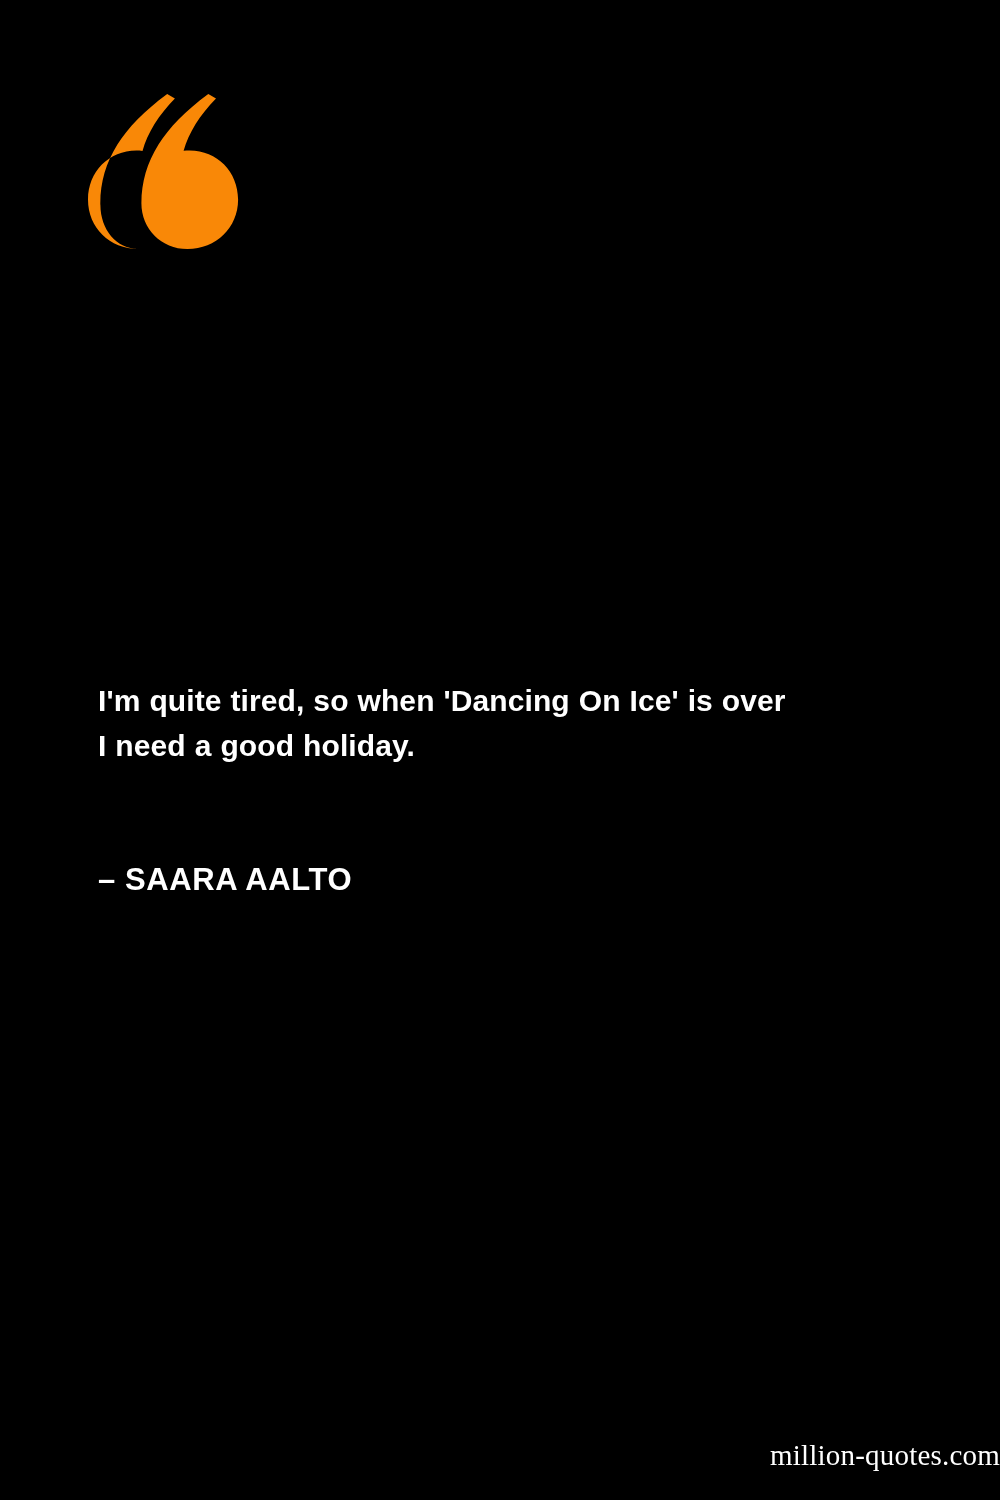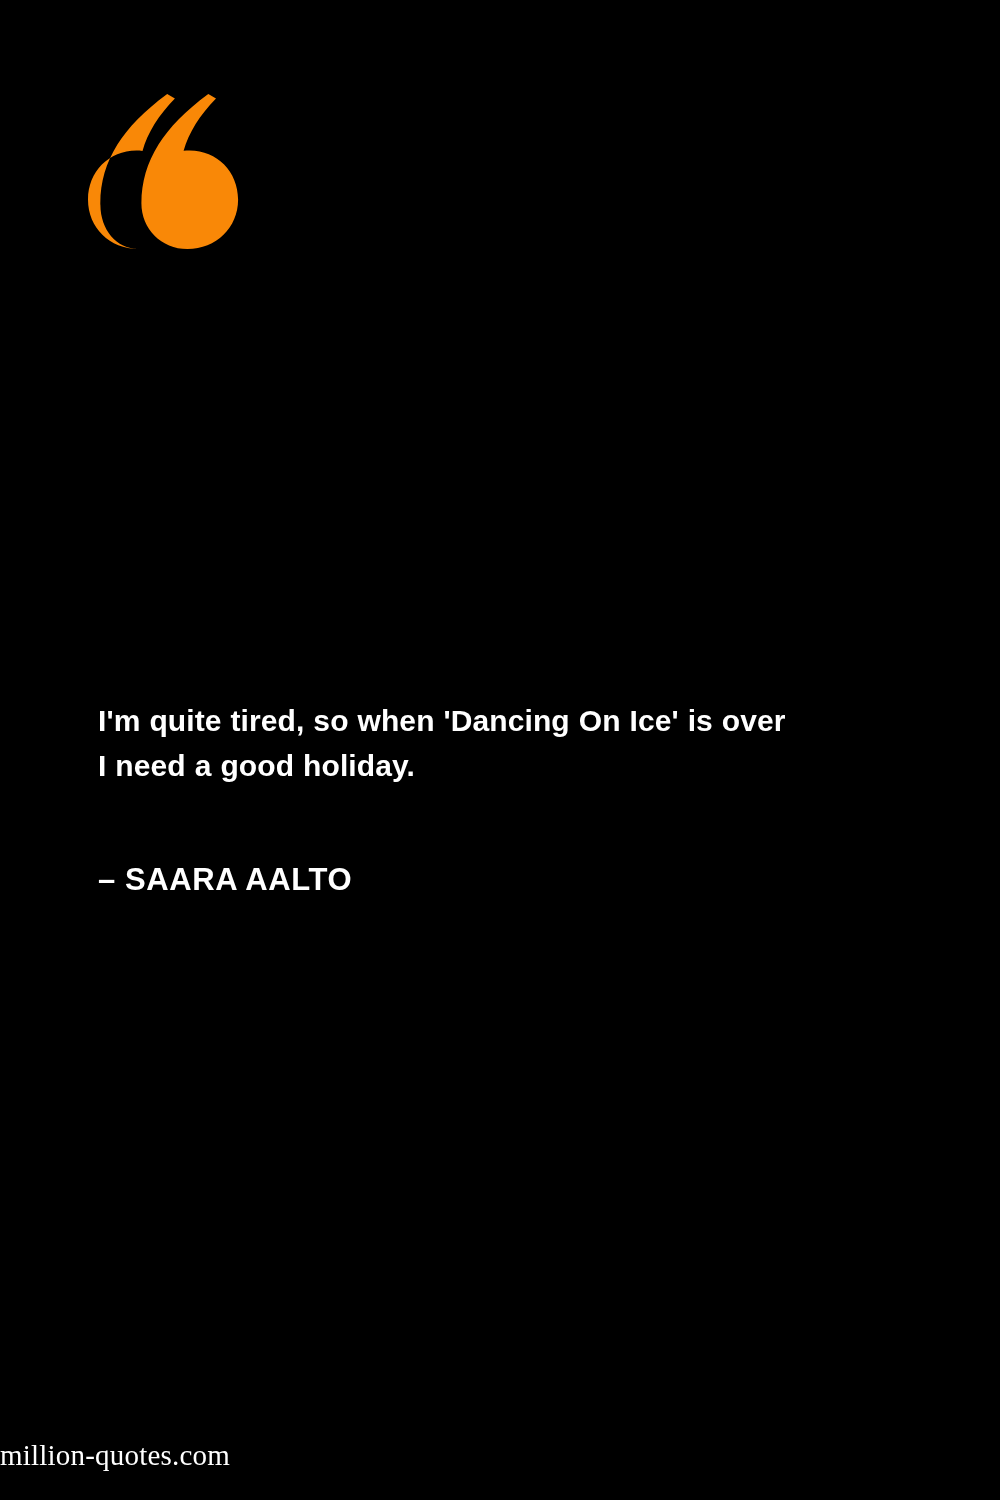--- a/index.html
+++ b/index.html
@@ -45,21 +45,20 @@
     position: absolute;
     left: 98px;
     top: 678px;
     width: 700px;
     color: #FFFFFF;
     font-size: 30px;
     font-weight: 700;
     line-height: 45px;
     letter-spacing: 0.1px;
     word-spacing: 0.5px;
-    margin-top: 20px;
   }
 
   
   .attribution {
     position: absolute;
     left: 98px;
     top: 861px;
     color: #FFFFFF;
     font-size: 31px;
     font-weight: 700;
@@ -69,21 +68,21 @@
     white-space: nowrap;
     text-align: center;
   }
 
   
   .footer {
     position: absolute;
     left: 0;
     right: 0;
     top: 1437px;
-    text-align: left;
+    text-align: right;
     color: #FFFFFF;
     font-family: "Liberation Serif", "DejaVu Serif", serif;
     font-size: 29px;
     font-weight: 400;
     line-height: 36px;
     letter-spacing: 0.2px;
   }
 </style>
 </head>
 <body>

